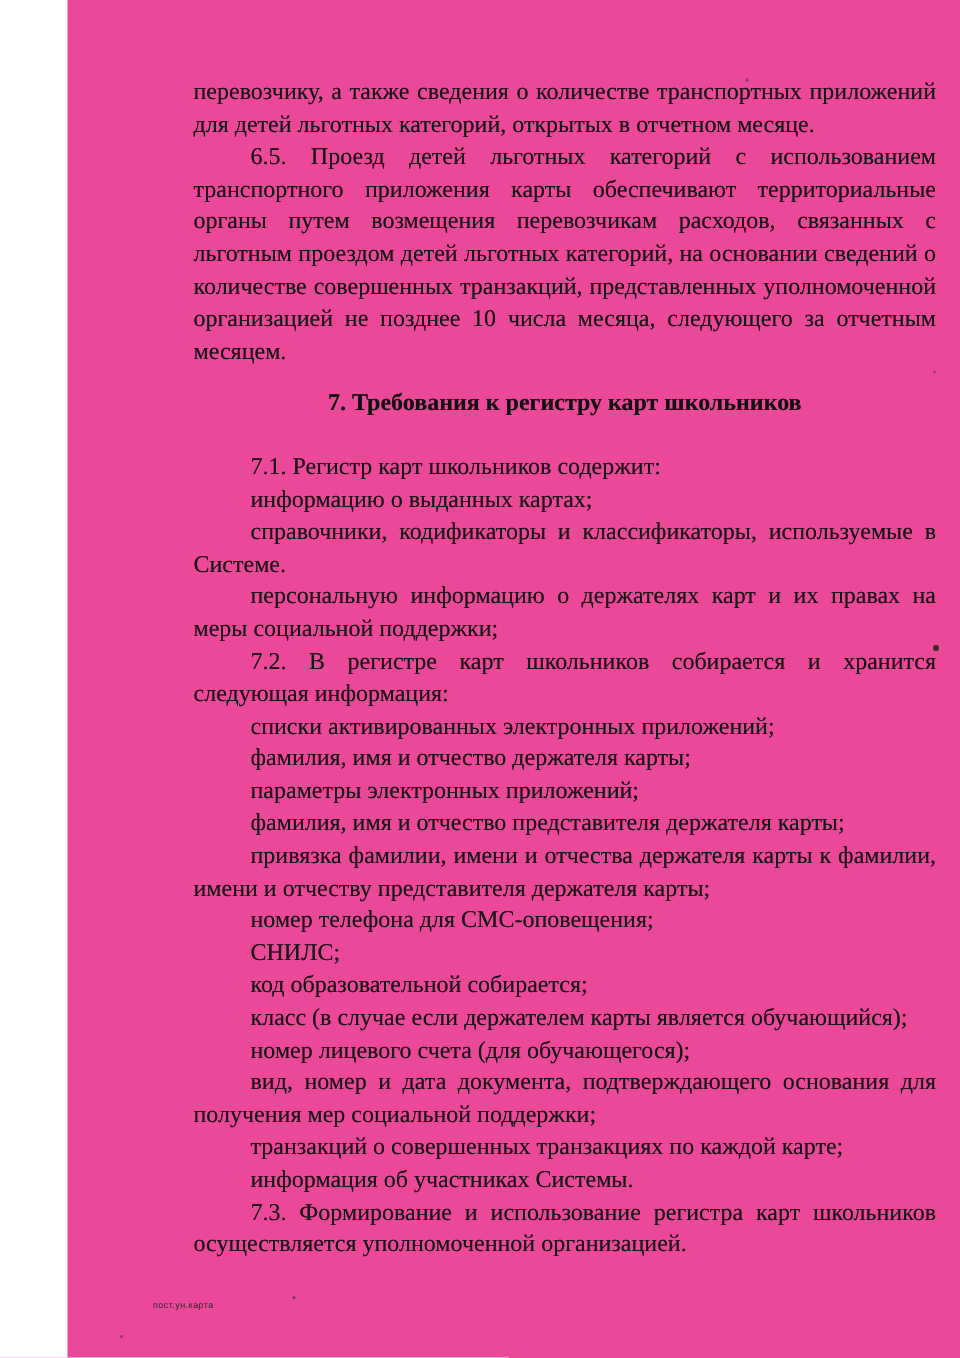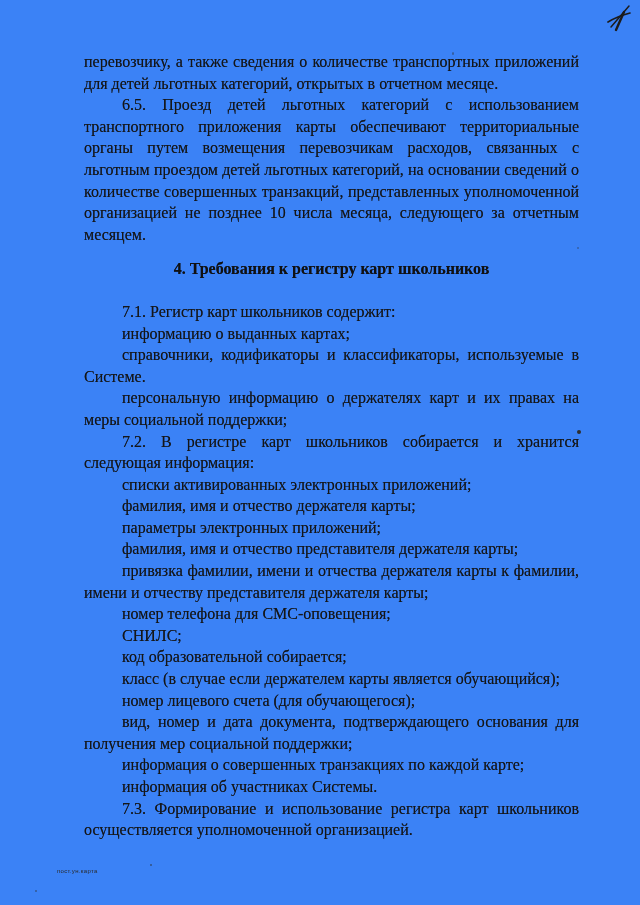--- a/index.html
+++ b/index.html
@@ -10,21 +10,22 @@
   body {
     width: 640px;
     height: 905px;
     position: relative;
     overflow: hidden;
     font-family: "Liberation Serif", "DejaVu Serif", serif;
   }
   .page {
     position: absolute;
     inset: 0;
-    background: #3b82f6;
+    background: #ec4899;
+    margin-left: 45px;
   }
   .text-block {
     position: absolute;
     left: 84px;
     top: 51px;
     width: 495px;
     color: #161616;
     font-size: 16px;
     line-height: 21.6px;
     text-align: justify;
@@ -80,39 +81,39 @@
   <svg class="hand-mark" viewBox="0 0 36 36" aria-hidden="true">
     <path d="M29 4 L11 25" stroke="#1c1c1c" stroke-width="1.5" fill="none" stroke-linecap="round"></path>
     <path d="M8 20 Q 18 14 30 11" stroke="#1c1c1c" stroke-width="1.7" fill="none" stroke-linecap="round"></path>
     <path d="M24 10 L16 28" stroke="#1c1c1c" stroke-width="2.4" fill="none" stroke-linecap="round"></path>
   </svg>
 
   <div class="text-block">
     <p class="para no-indent">перевозчику, а также сведения о количестве транспортных приложений для детей льготных категорий, открытых в отчетном месяце.</p>
     <p class="para">6.5. Проезд детей льготных категорий с использованием транспортного приложения карты обеспечивают территориальные органы путем возмещения перевозчикам расходов, связанных с льготным проездом детей льготных категорий, на основании сведений о количестве совершенных транзакций, представленных уполномоченной организацией не позднее 10 числа месяца, следующего за отчетным месяцем.</p>
 
-    <h2 class="heading">4. Требования к регистру карт школьников</h2>
+    <h2 class="heading">7. Требования к регистру карт школьников</h2>
 
     <p class="para">7.1. Регистр карт школьников содержит:</p>
     <p class="para">информацию о выданных картах;</p>
     <p class="para">справочники, кодификаторы и классификаторы, используемые в Системе.</p>
     <p class="para">персональную информацию о держателях карт и их правах на меры социальной поддержки;</p>
     <p class="para">7.2. В регистре карт школьников собирается и хранится следующая информация:</p>
     <p class="para">списки активированных электронных приложений;</p>
     <p class="para">фамилия, имя и отчество держателя карты;</p>
     <p class="para">параметры электронных приложений;</p>
     <p class="para">фамилия, имя и отчество представителя держателя карты;</p>
     <p class="para">привязка фамилии, имени и отчества держателя карты к фамилии, имени и отчеству представителя держателя карты;</p>
     <p class="para">номер телефона для СМС-оповещения;</p>
     <p class="para">СНИЛС;</p>
     <p class="para">код образовательной собирается;</p>
     <p class="para">класс (в случае если держателем карты является обучающийся);</p>
     <p class="para">номер лицевого счета (для обучающегося);</p>
     <p class="para">вид, номер и дата документа, подтверждающего основания для получения мер социальной поддержки;</p>
-    <p class="para">информация о совершенных транзакциях по каждой карте;</p>
+    <p class="para">транзакций о совершенных транзакциях по каждой карте;</p>
     <p class="para">информация об участниках Системы.</p>
     <p class="para">7.3. Формирование и использование регистра карт школьников осуществляется уполномоченной организацией.</p>
 
   </div>
 
   <div class="footer-note">пост.ун.карта</div>
 
   <div class="speck speck-1"></div>
   <div class="speck speck-2"></div>
   <div class="speck speck-3"></div>

